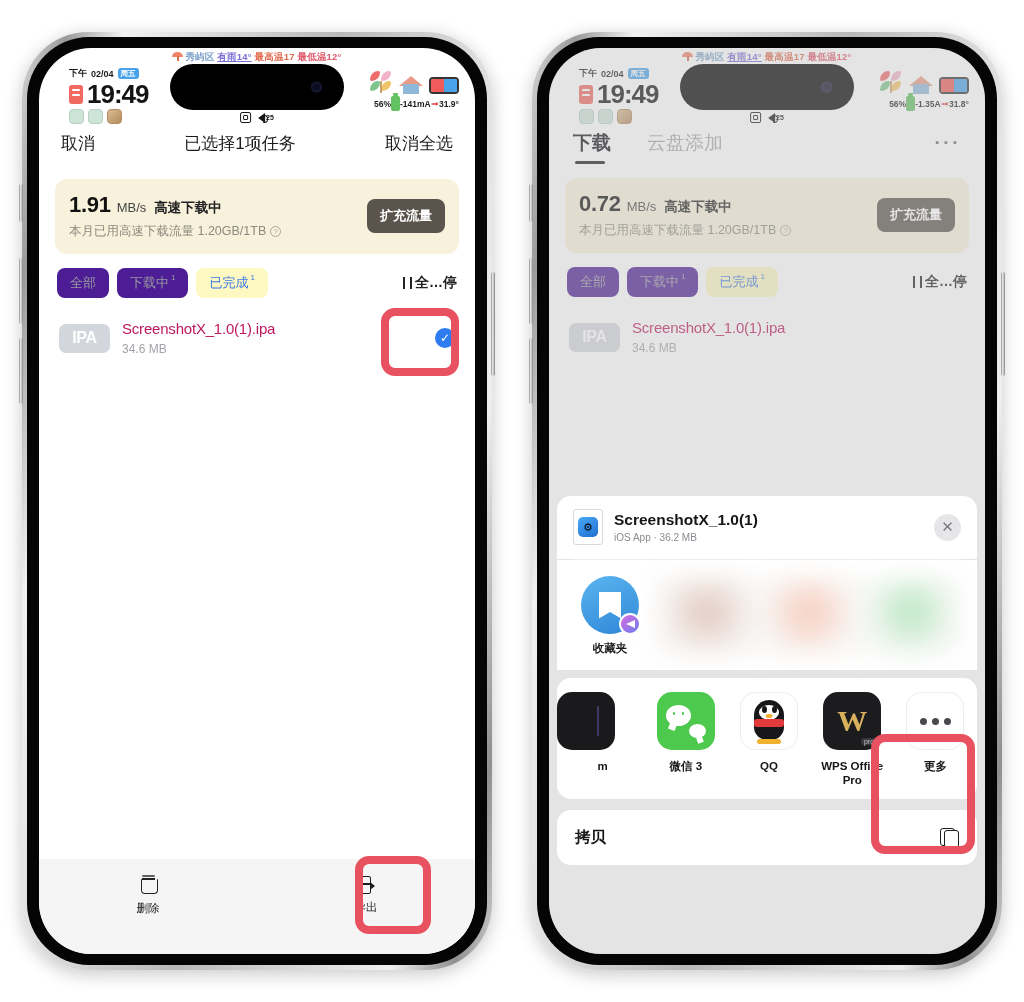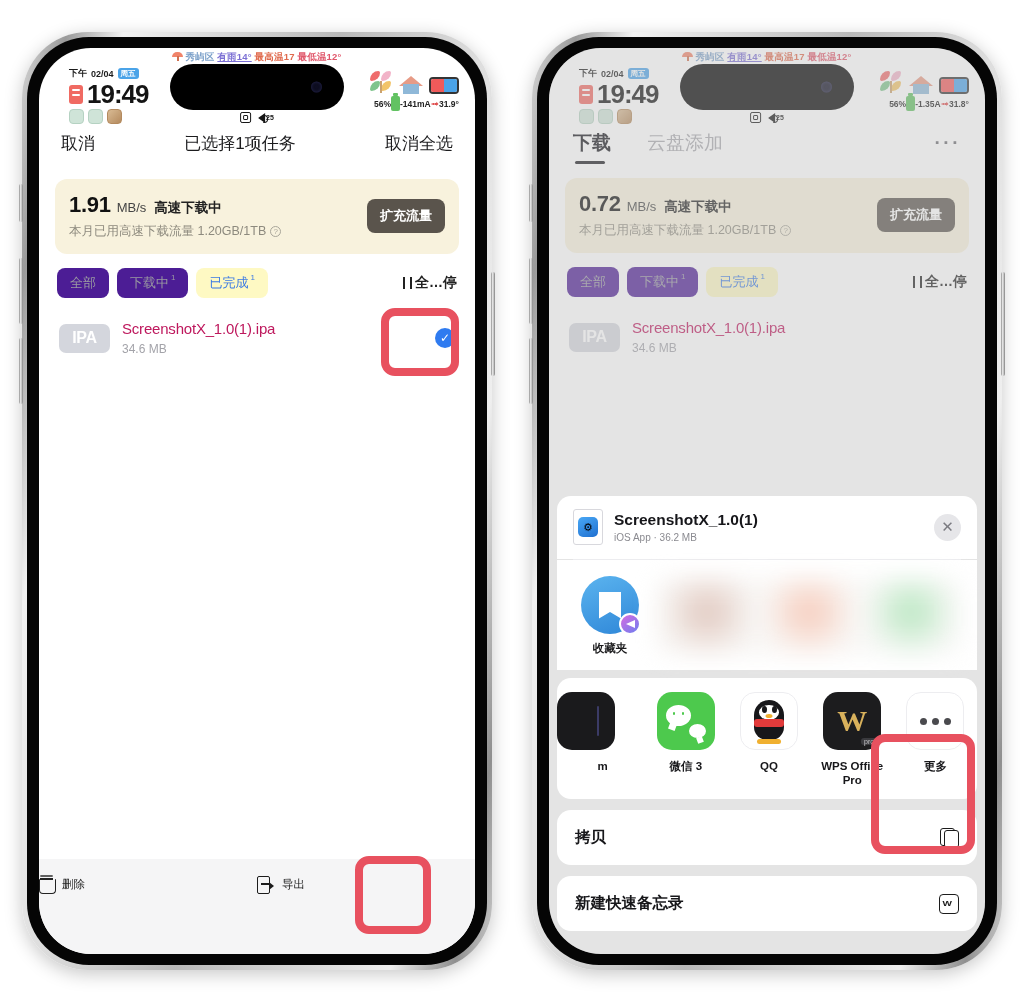--- a/index.html
+++ b/index.html
@@ -144,21 +144,21 @@
   .fr-mid { flex:1; }
   .fr-name { font-size:15px; font-weight:normal; color:#be185d; letter-spacing:-.2px; }
   .fr-size { font-size:12px; color:#a3a3a9; margin-top:5px; }
   .checkmark { width:20px; height:20px; border-radius:50%; background:#2f7bf0; color:#fff; font-size:12px; display:flex; align-items:center; justify-content:center; }
 
   
   .redbox { position:absolute; border:8px solid #e8515f; border-radius:14px; pointer-events:none; }
 
   
   .toolbar { position:absolute; left:0; right:0; bottom:0; height:95px; background:#f5f5f6; display:flex; align-items:flex-start; padding-top:17px; }
-  .tb-item { flex:1; display:flex; flex-direction:row; align-items:center; gap:8px; }
+  .tb-item { flex:1; display:flex; flex-direction:column; align-items:center; gap:8px; }
   .tb-label { font-size:11.5px; color:#222; }
   .trash { width:15px; height:17px; position:relative; }
   .trash::before { content:""; position:absolute; left:0; top:3px; width:15px; height:14px; border:1.6px solid #222; border-radius:1px 1px 4px 4px; border-top:none; }
   .trash::after { content:""; position:absolute; left:1px; top:2px; width:13px; height:1.6px; background:#222; box-shadow:0 -3px 0 -0.3px #222; }
   .exporticon { width:17px; height:16px; position:relative; }
   .exporticon::before { content:""; position:absolute; left:0; top:0; width:11px; height:16px; border:1.7px solid #1c1c1c; border-radius:2px; }
   .exporticon::after { content:""; position:absolute; right:0; top:6px; width:0;height:0; border-top:4px solid transparent; border-bottom:4px solid transparent; border-left:5px solid #1c1c1c; }
   .exportbar { position:absolute; right:4px; top:7.2px; width:9px; height:1.7px; background:#1c1c1c; }
 
   
@@ -556,26 +556,20 @@
               <div class="app-label">更多</div>
             </div>
           </div>
 
           <div class="action-card">
             <div class="action-item">
               <span class="action-label">拷贝</span>
               <span class="copy-ico"></span>
             </div>
           </div>
-          <div class="action-card">
-            <div class="action-item">
-              <span class="action-label">新建快速备忘录</span>
-              <span class="note-ico"></span>
-            </div>
-          </div>
         </div>
 
         <div class="redbox" style="right:10px; top:686px; width:104px; height:120px;"></div>
 
       </div>
     </div>
   </div>
 
 </div>
 

